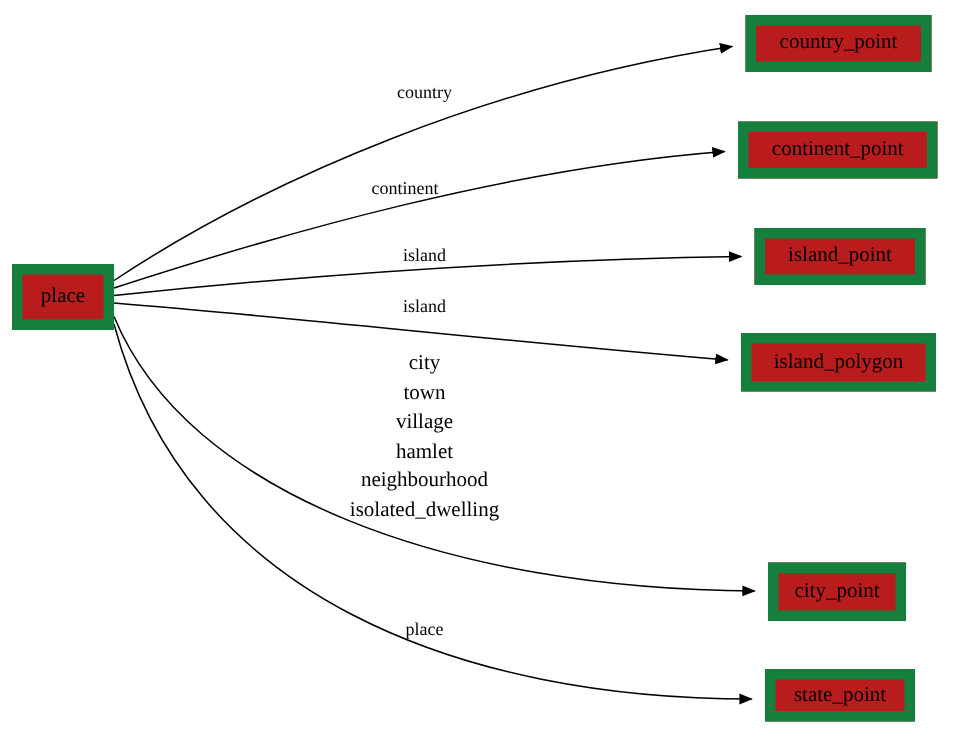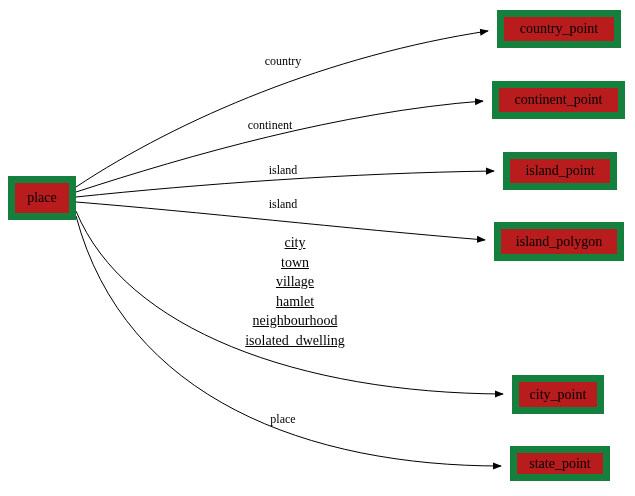--- a/index.html
+++ b/index.html
@@ -85,21 +85,21 @@
   </div>
 
   <div class="edge-label" style="left:233px;top:54px;width:100px;">country</div>
 
   <div class="edge-label" style="left:220px;top:118px;width:100px;">continent</div>
 
   <div class="edge-label" style="left:233px;top:163px;width:100px;">island</div>
 
   <div class="edge-label" style="left:233px;top:197px;width:100px;">island</div>
 
-  <div class="edge-label-block" style="left:192px;top:233px;width:206px;text-decoration:underline;">
+  <div class="edge-label-block" style="left:180px;top:233px;width:206px;">
     <div>city</div>
     <div>town</div>
     <div>village</div>
     <div>hamlet</div>
     <div>neighbourhood</div>
     <div>isolated_dwelling</div>
   </div>
 
   <div class="edge-label" style="left:233px;top:412px;width:100px;">place</div>
 

